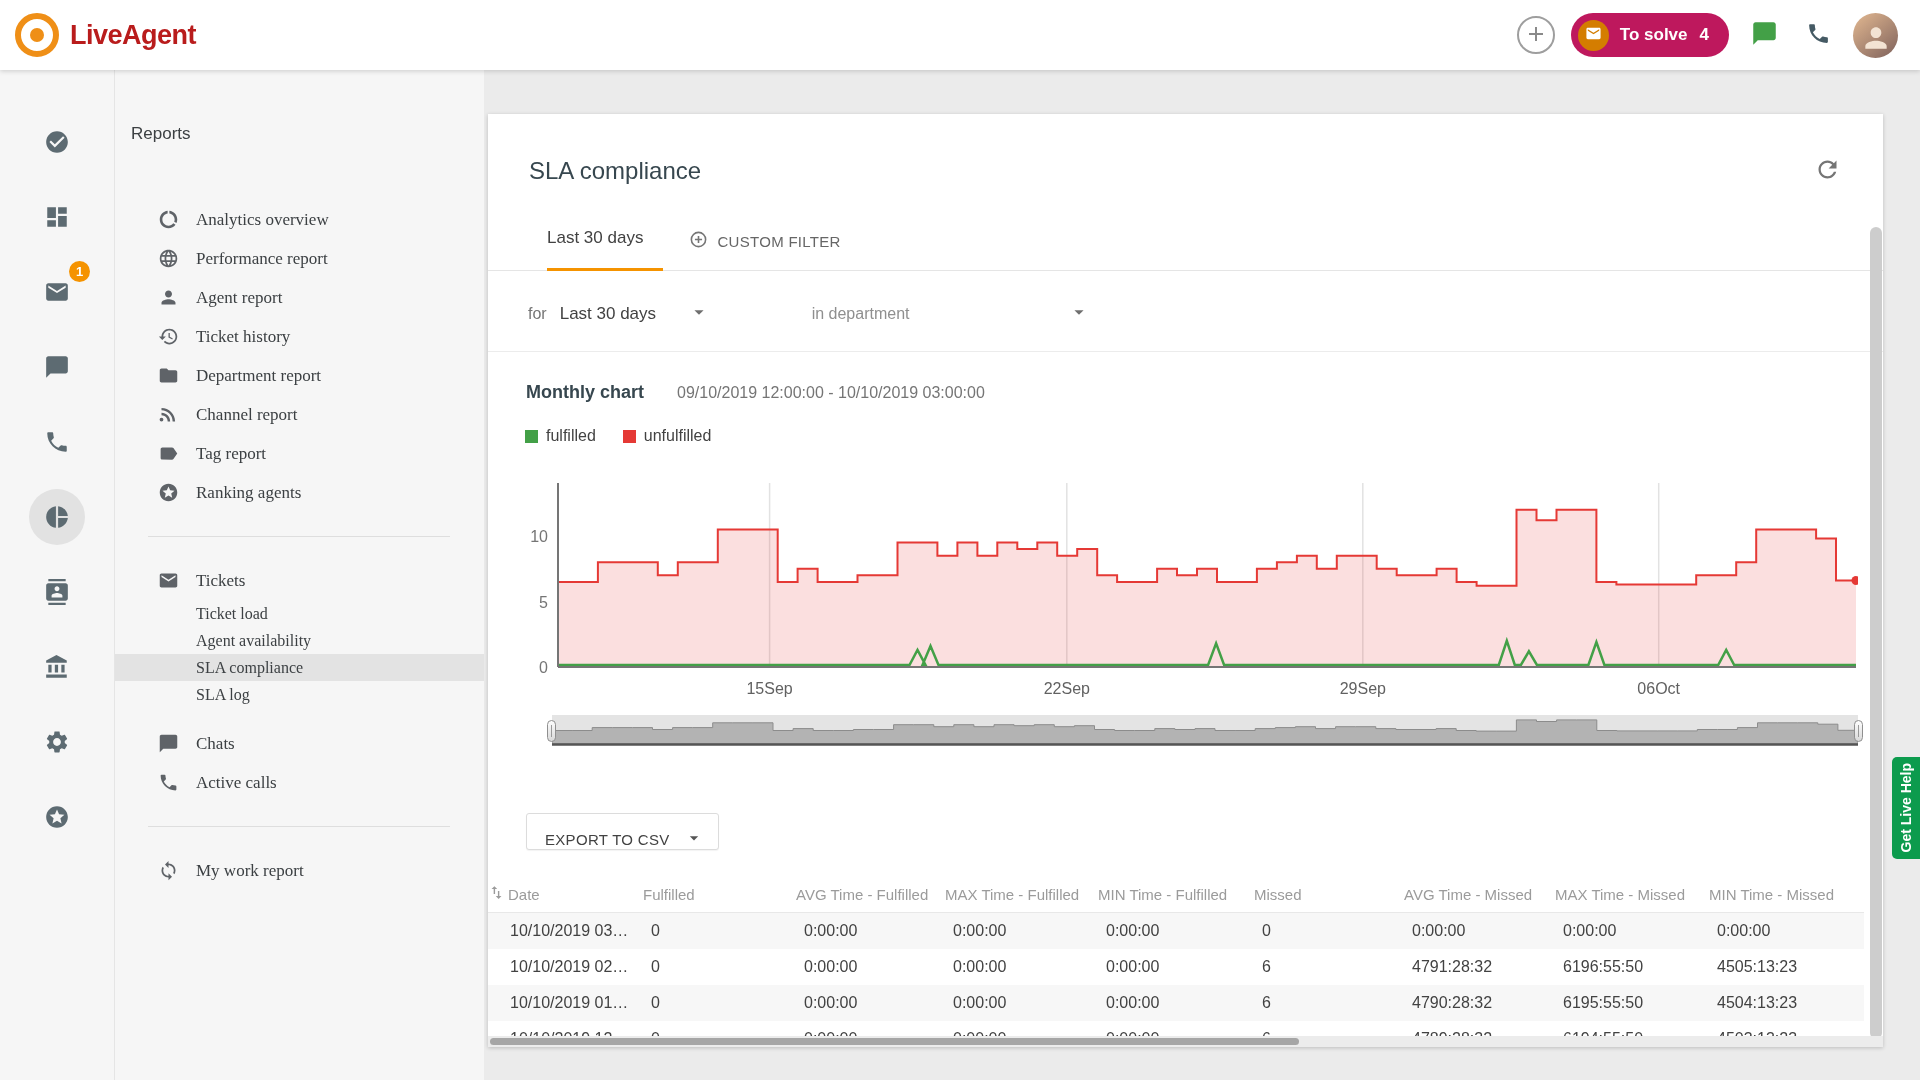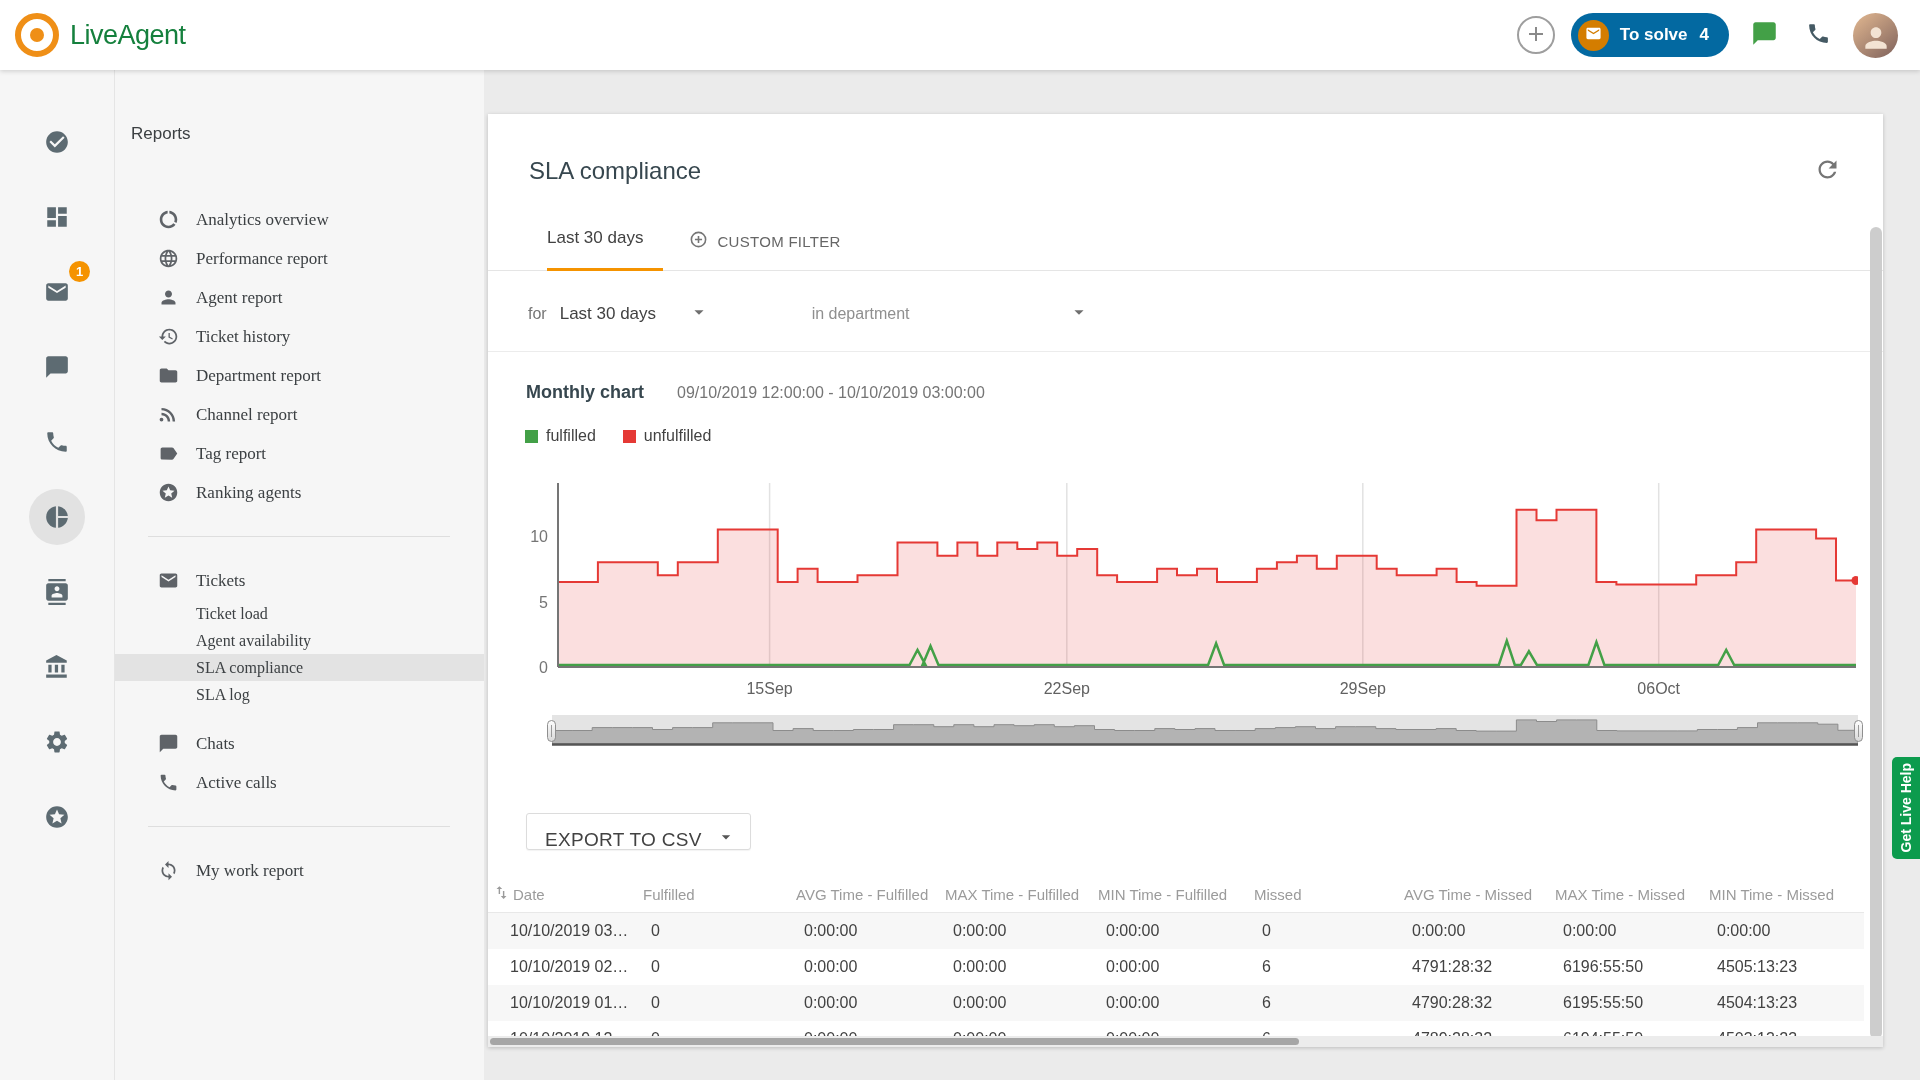--- a/index.html
+++ b/index.html
@@ -5,25 +5,25 @@
 <style>
   * { box-sizing:border-box; }
   html,body { margin:0; padding:0; width:1920px; height:1080px; overflow:hidden;
     font-family:"Liberation Sans", sans-serif; background:#ebebeb; }
 
   
   .topbar { position:fixed; top:0; left:0; width:1920px; height:70px; background:#fff;
     display:flex; align-items:center; padding:0 22px 0 14px; z-index:30;
     box-shadow:0 1px 5px rgba(0,0,0,.18); }
   .brand { display:flex; align-items:center; gap:10px; cursor:pointer; }
-  .brand-text { font-size:27px; font-weight:normal; color:#15803d; letter-spacing:-.5px; }
+  .brand-text { font-size:27px; font-weight:bold; color:#b91c1c; letter-spacing:-.5px; }
   .top-actions { margin-left:auto; display:flex; align-items:center; gap:16px; }
   .add-btn { width:38px; height:38px; border-radius:50%; border:2px solid #9e9e9e; background:#fff;
     display:flex; align-items:center; justify-content:center; cursor:pointer; padding:0; }
-  .tosolve { height:44px; border-radius:22px; background:#0369a1; display:flex; align-items:center;
+  .tosolve { height:44px; border-radius:22px; background:#be185d; display:flex; align-items:center;
     padding:0 20px 0 7px; cursor:pointer; }
   .tosolve-ic { width:31px; height:31px; border-radius:50%; background:#d47d00;
     display:flex; align-items:center; justify-content:center; margin-right:11px; }
   .tosolve-label, .tosolve-count { color:#fff; font-size:17px; font-weight:bold; }
   .tosolve-count { margin-left:12px; }
   .icon-btn { background:none; border:none; cursor:pointer; display:flex; padding:6px; }
   .avatar { width:45px; height:45px; border-radius:50%; overflow:hidden; cursor:pointer;
     background:linear-gradient(140deg,#d9b08c 10%,#8d6e63 85%);
     display:flex; align-items:flex-end; justify-content:center; }
 
@@ -83,29 +83,29 @@
   .chart-area { margin:38px 0 0 30px; width:1340px; height:222px; }
   .scrubber { position:relative; margin:8px 0 0 64px; width:1306px; height:36px; }
   .scrubber svg { display:block; }
   .handle { position:absolute; top:50%; transform:translateY(-50%); width:9px; height:22px;
     background:linear-gradient(#fdfdfd,#d9d9d9); border:1px solid #8f8f8f; border-radius:5px; cursor:ew-resize; }
   .handle::after { content:""; position:absolute; left:3px; top:4px; bottom:4px; width:1px; background:#9a9a9a; }
   .handle.left { left:-5px; } .handle.right { right:-5px; }
 
   .export-row { margin:64px 0 0 38px; }
   .export-btn { display:inline-flex; align-items:center; gap:14px; height:37px; padding:16px 14px 0 18px;
-    background:#fff; border:1px solid #dcdcdc; border-radius:3px; font-size:19px; color:#424242;
+    background:#fff; border:1px solid #dcdcdc; border-radius:3px; font-size:15px; color:#424242;
     cursor:pointer; font-family:inherit; letter-spacing:.3px; box-shadow:0 1px 1px rgba(0,0,0,.05); }
 
   .table-wrap { margin-top:26px; }
   table { border-collapse:collapse; table-layout:fixed; width:1376px; }
   thead tr { border-bottom:1px solid #e8e8e8; }
   th { text-align:left; font-weight:normal; color:#9b9b9b; font-size:15px; padding:8px 6px 8px 0;
     white-space:nowrap; overflow:hidden; }
-  th:first-child { padding-left:5px; }
+  th:first-child { }
   .th-inner { display:flex; align-items:center; gap:3px; }
   td { color:#424242; font-size:16px; padding:9px 6px 9px 8px; white-space:nowrap; overflow:hidden; }
   td:first-child { padding-left:22px; }
   tbody tr:nth-child(odd) { background:#f7f7f7; }
 
   .vscroll { position:absolute; right:1px; top:113px; height:812px; width:12px; background:#cdcdcd; border-radius:6px; cursor:pointer; }
   .hscroll { position:absolute; left:0; right:0; bottom:0; height:11px; background:#ececec; cursor:pointer; }
   .hthumb { width:58%; height:7px; margin:2px 0 0 2px; background:#a6a6a6; border-radius:4px; }
 
   .live-help { position:fixed; right:0; top:757px; width:28px; height:102px; background:#0c9b4d;

